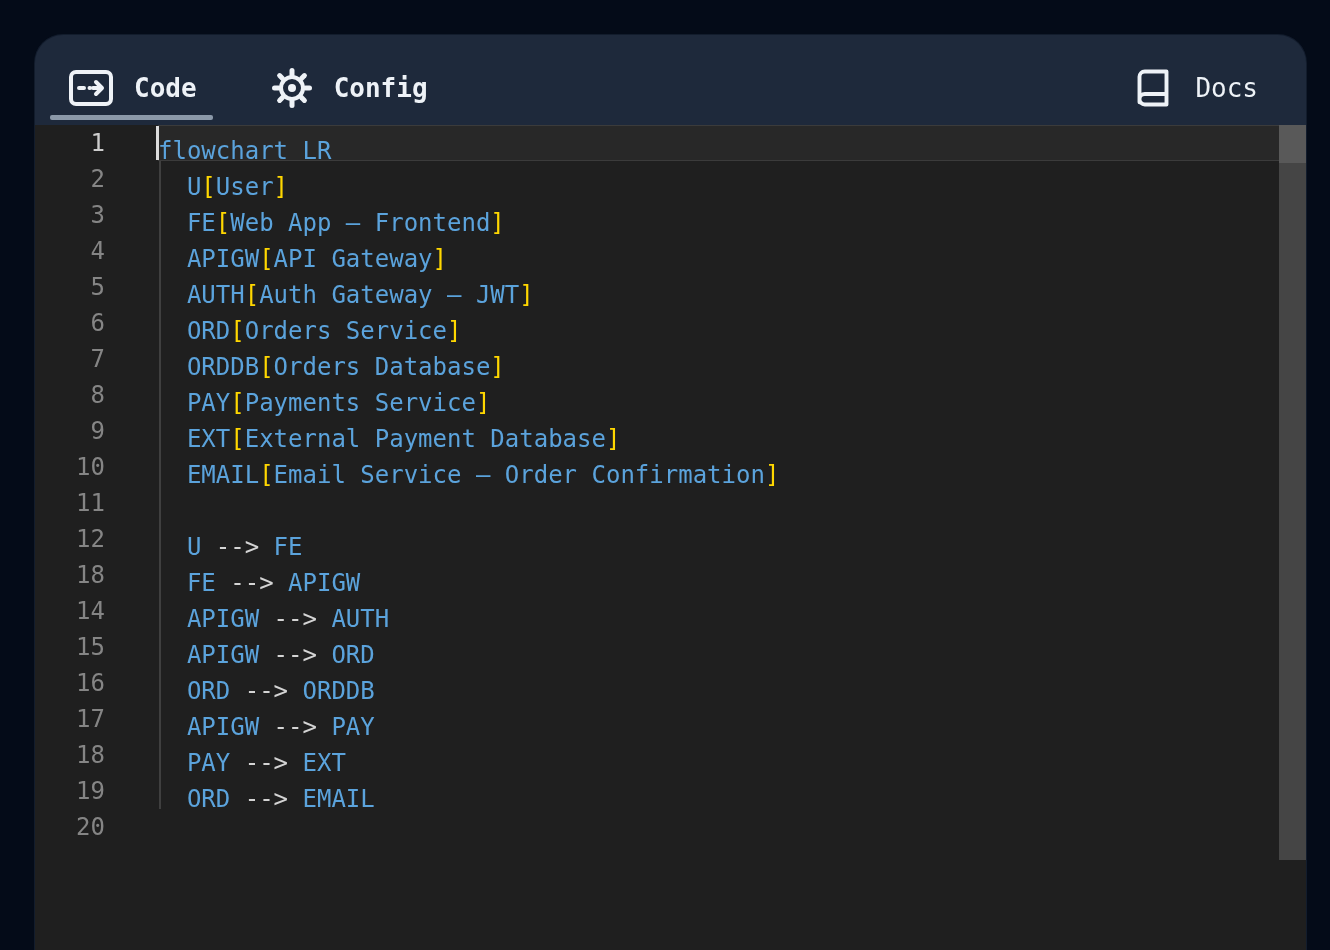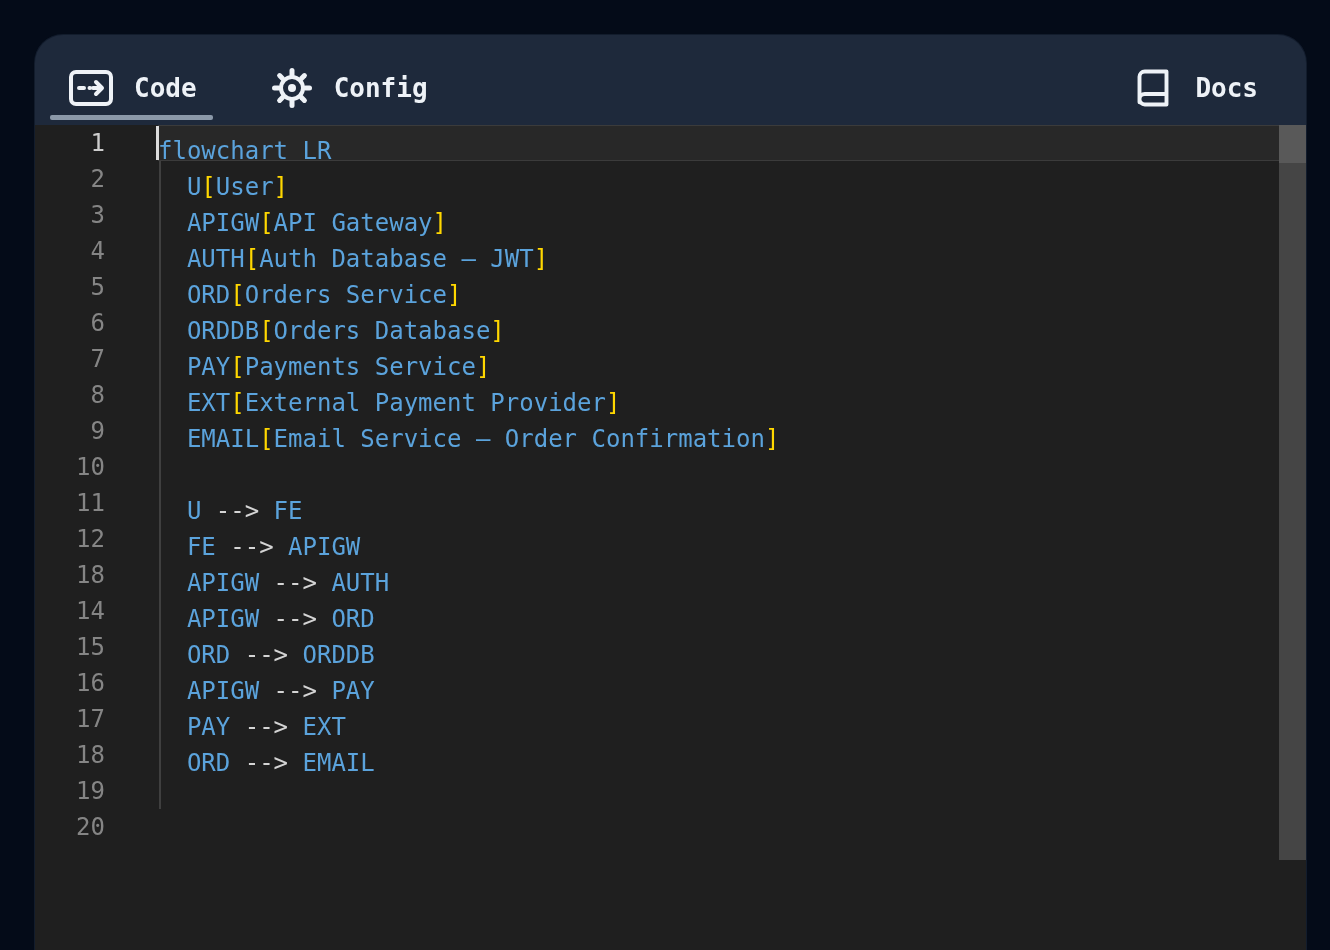--- a/index.html
+++ b/index.html
@@ -21,21 +21,21 @@
   .tab {
     display:flex; align-items:center; cursor:pointer;
     color:var(--tab-fg,#EEF2F7); font-weight:bold; font-size:26px;
   }
   .tab .icon { display:flex; align-items:center; }
   .tab-code .icon { margin-right:20px; }
   .tab-config { margin-left:74px;text-align:center; }
   .tab-config .icon { margin-right:21px; }
   .docs-btn {
     margin-left:auto; display:flex; align-items:center; cursor:pointer;
-    color:var(--tab-fg,#EEF2F7); font-weight:bold; font-size:26px;
+    color:var(--tab-fg,#EEF2F7); font-weight:normal; font-size:26px;
   }
   .docs-btn .icon { margin-right:24px; }
   .tab-underline {
     position:absolute; left:15px; top:80px; width:163px; height:5px;
     background:var(--tab-underline,#8B98A8); border-radius:2px;
   }
 
   
   .editor {
     position:absolute; top:90px; left:0; right:0; bottom:0;
@@ -154,26 +154,27 @@
         <div class="ln">15</div>
         <div class="ln">16</div>
         <div class="ln">17</div>
         <div class="ln">18</div>
         <div class="ln">19</div>
         <div class="ln">20</div>
       </div>
     <div class="code-area" id="code-area">
         <div class="code-line"><span class="tok-id">flowchart LR</span></div>
         <div class="code-line"><span class="tok-id">  U</span><span class="tok-br">[</span><span class="tok-id">User</span><span class="tok-br">]</span></div>
+        <div class="code-line"><span class="tok-id">  FE</span><span class="tok-br">[</span><span class="tok-id">Web App — Frontend</span><span class="tok-br">]</span></div>
         <div class="code-line"><span class="tok-id">  APIGW</span><span class="tok-br">[</span><span class="tok-id">API Gateway</span><span class="tok-br">]</span></div>
-        <div class="code-line"><span class="tok-id">  AUTH</span><span class="tok-br">[</span><span class="tok-id">Auth Database — JWT</span><span class="tok-br">]</span></div>
+        <div class="code-line"><span class="tok-id">  AUTH</span><span class="tok-br">[</span><span class="tok-id">Auth Gateway — JWT</span><span class="tok-br">]</span></div>
         <div class="code-line"><span class="tok-id">  ORD</span><span class="tok-br">[</span><span class="tok-id">Orders Service</span><span class="tok-br">]</span></div>
         <div class="code-line"><span class="tok-id">  ORDDB</span><span class="tok-br">[</span><span class="tok-id">Orders Database</span><span class="tok-br">]</span></div>
         <div class="code-line"><span class="tok-id">  PAY</span><span class="tok-br">[</span><span class="tok-id">Payments Service</span><span class="tok-br">]</span></div>
-        <div class="code-line"><span class="tok-id">  EXT</span><span class="tok-br">[</span><span class="tok-id">External Payment Provider</span><span class="tok-br">]</span></div>
+        <div class="code-line"><span class="tok-id">  EXT</span><span class="tok-br">[</span><span class="tok-id">External Payment Database</span><span class="tok-br">]</span></div>
         <div class="code-line"><span class="tok-id">  EMAIL</span><span class="tok-br">[</span><span class="tok-id">Email Service — Order Confirmation</span><span class="tok-br">]</span></div>
         <div class="code-line"></div>
         <div class="code-line"><span class="tok-id">  U </span><span class="tok-op">--&gt;</span><span class="tok-id"> FE</span></div>
         <div class="code-line"><span class="tok-id">  FE </span><span class="tok-op">--&gt;</span><span class="tok-id"> APIGW</span></div>
         <div class="code-line"><span class="tok-id">  APIGW </span><span class="tok-op">--&gt;</span><span class="tok-id"> AUTH</span></div>
         <div class="code-line"><span class="tok-id">  APIGW </span><span class="tok-op">--&gt;</span><span class="tok-id"> ORD</span></div>
         <div class="code-line"><span class="tok-id">  ORD </span><span class="tok-op">--&gt;</span><span class="tok-id"> ORDDB</span></div>
         <div class="code-line"><span class="tok-id">  APIGW </span><span class="tok-op">--&gt;</span><span class="tok-id"> PAY</span></div>
         <div class="code-line"><span class="tok-id">  PAY </span><span class="tok-op">--&gt;</span><span class="tok-id"> EXT</span></div>
         <div class="code-line"><span class="tok-id">  ORD </span><span class="tok-op">--&gt;</span><span class="tok-id"> EMAIL</span></div>

